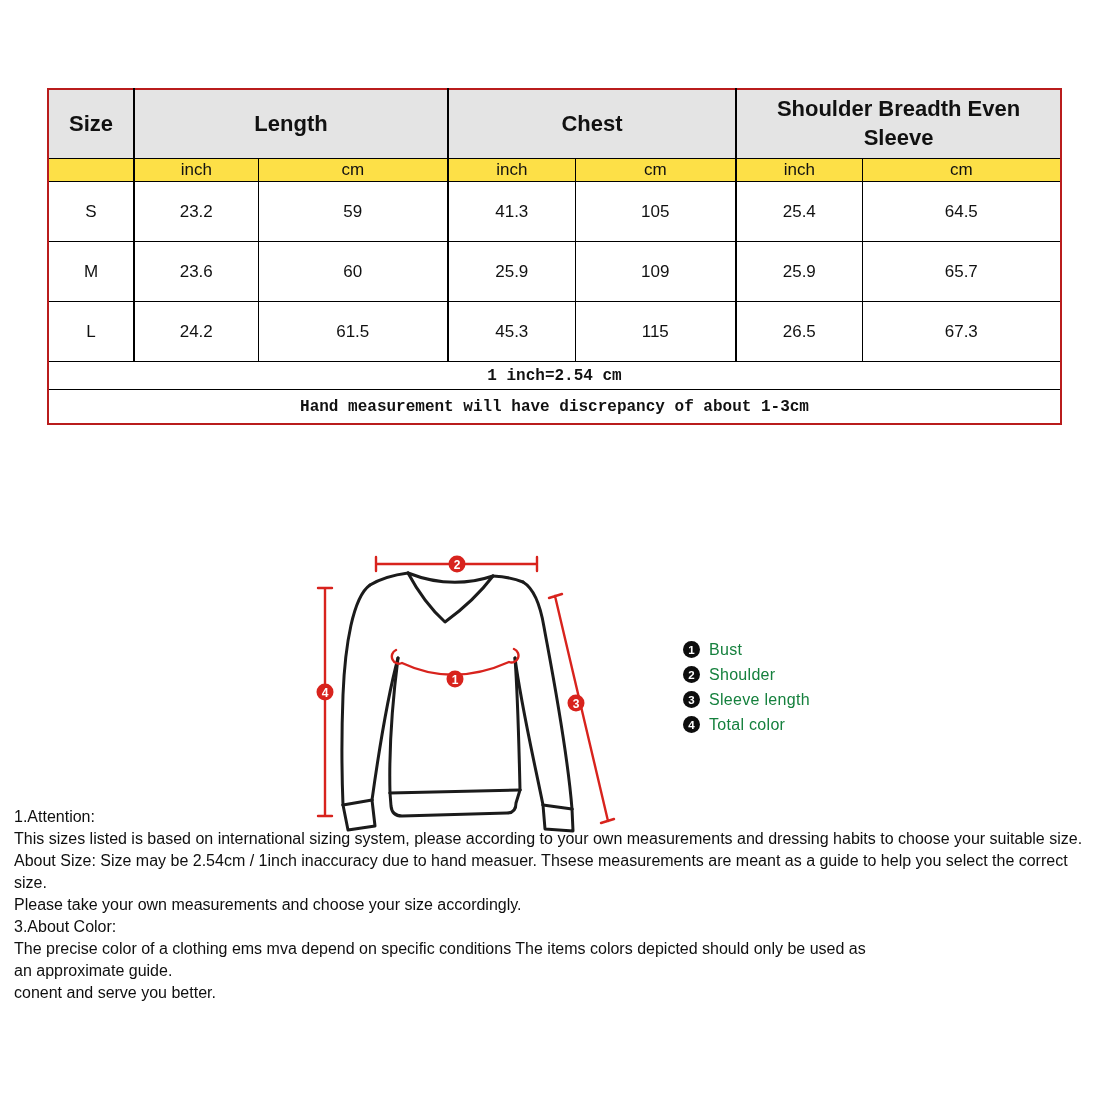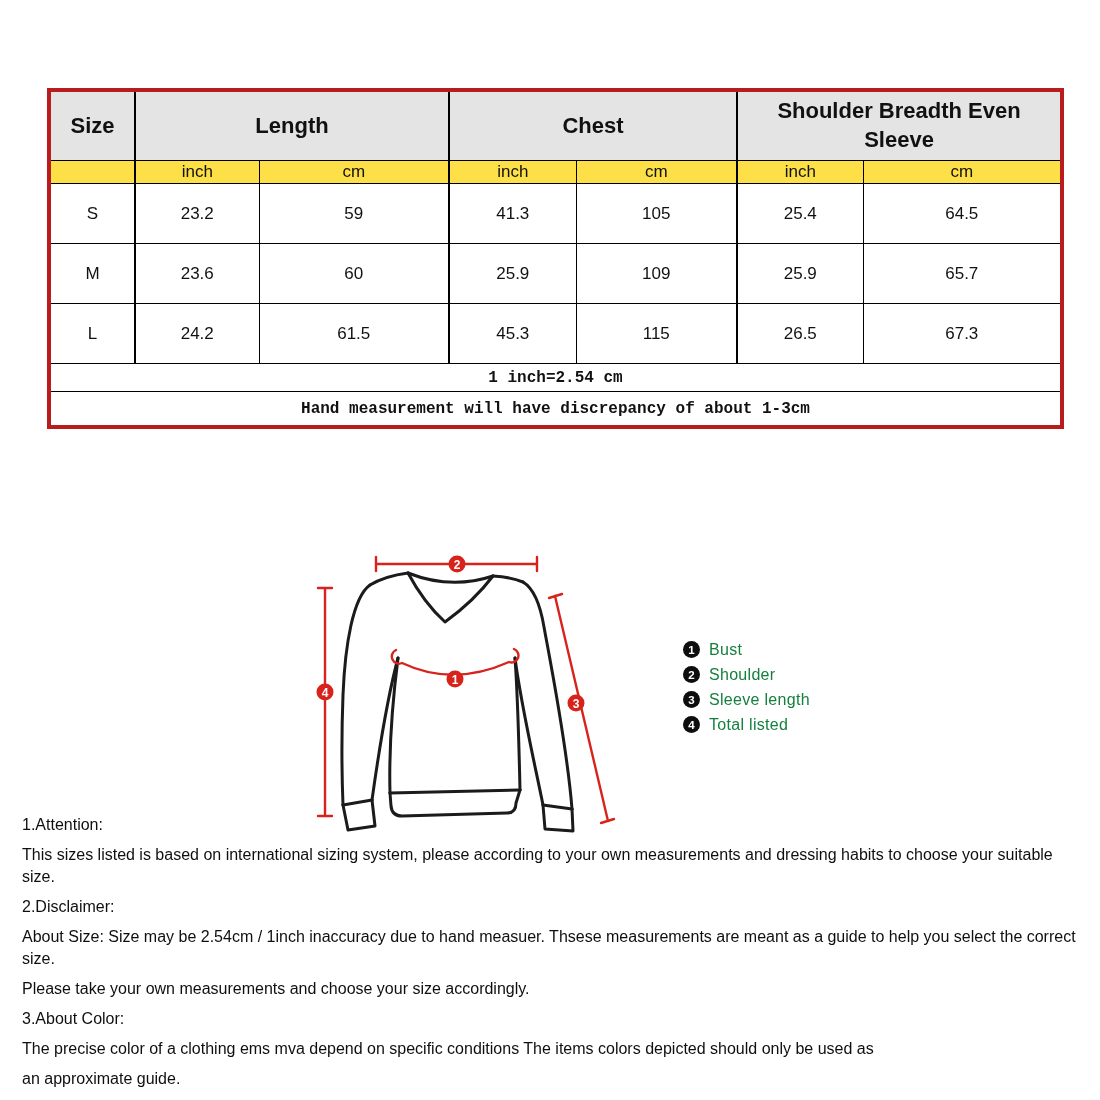--- a/index.html
+++ b/index.html
@@ -4,21 +4,21 @@
 <style>
   html,body{margin:0;padding:0;background:#fff;}
   #page{position:relative;width:1100px;height:1100px;background:#ffffff;overflow:hidden;
         font-family:"Liberation Sans","DejaVu Sans",sans-serif;color:#111;}
 
   
   #size-table{position:absolute;left:47px;top:88px;width:1013px;border-collapse:collapse;
               table-layout:fixed;}
   #size-table td,#size-table th{border:1px solid #000;text-align:center;vertical-align:middle;
               padding:0;overflow:hidden;}
-  #size-table{border:4px solid #b91c1c;}
+  #size-table{border:2px solid #b91c1c;}
   tr.hdr-main th{background:#e4e4e4;font-size:22px;font-weight:bold;height:68px;line-height:1.3;}
   tr.hdr-main th .wrapcap{display:inline-block;max-width:300px;}
   tr.hdr-units td{background:#fde047;font-size:17px;height:22px;border-top-width:2px;border-bottom-width:2px;}
   tr.data-row td{font-size:17px;height:59px;background:#fff;}
   tr.note-row td{border-top-width:2px;font-family:"Liberation Mono","DejaVu Sans Mono",monospace;
                  font-weight:bold;font-size:16px;background:#fff;}
   tr.note-row.n1 td{height:27px;}
   tr.note-row.n2 td{height:33px;}
   .gl{border-left-width:2px !important;}
 
@@ -27,21 +27,21 @@
 
   #legend{position:absolute;left:683px;top:637px;}
   .legend-item{display:flex;align-items:center;height:25px;}
   .legend-dot{width:17px;height:17px;border-radius:50%;background:#0d0d0d;color:#fff;
               font-size:11.5px;font-weight:bold;display:flex;align-items:center;justify-content:center;
               margin-right:9px;flex:0 0 17px;}
   .legend-label{font-size:16px;color:#15803d;letter-spacing:0.3px;}
 
   
   #notes{position:absolute;left:14px;top:806px;width:1080px;font-size:16px;line-height:22px;color:#0f0f0f;}
-  #notes p{margin:8px;}
+  #notes p{margin:0;}
   p.gap-lg{margin-top:17px;}
   p.gap-sm{margin-top:6px;}
   p.gap-md{margin-top:8px;}
 </style>
 </head>
 <body>
 
 <div id="page">
 
   <table id="size-table">
@@ -154,28 +154,27 @@
     <div class="legend-item">
       <span class="legend-dot">2</span>
       <span class="legend-label">Shoulder</span>
     </div>
     <div class="legend-item">
       <span class="legend-dot">3</span>
       <span class="legend-label">Sleeve length</span>
     </div>
     <div class="legend-item">
       <span class="legend-dot">4</span>
-      <span class="legend-label">Total listed</span>
+      <span class="legend-label">Total color</span>
     </div>
   </div>
 
   <div id="notes">
     <p>1.Attention:</p>
     <p class="gap-sm">This sizes listed is based on international sizing system, please according to your own measurements and dressing habits to choose your suitable size.</p>
-    <p class="gap-lg">2.Disclaimer:</p>
     <p class="gap-sm">About Size: Size may be 2.54cm / 1inch inaccuracy due to hand measuer. Thsese measurements are meant as a guide to help you select the correct size.</p>
     <p>Please take your own measurements and choose your size accordingly.</p>
     <p>3.About Color:</p>
     <p>The precise color of a clothing ems mva depend on specific conditions The items colors depicted should only be used as</p>
     <p>an approximate guide.</p>
     <p>conent and serve you better.</p>
   </div>
 
 </div>
 

